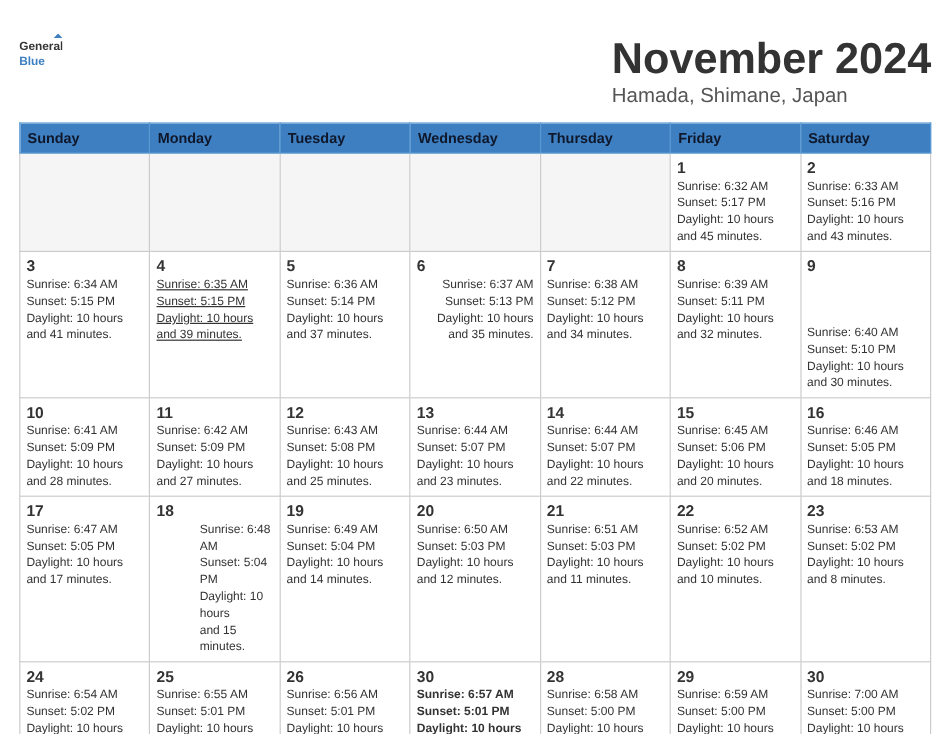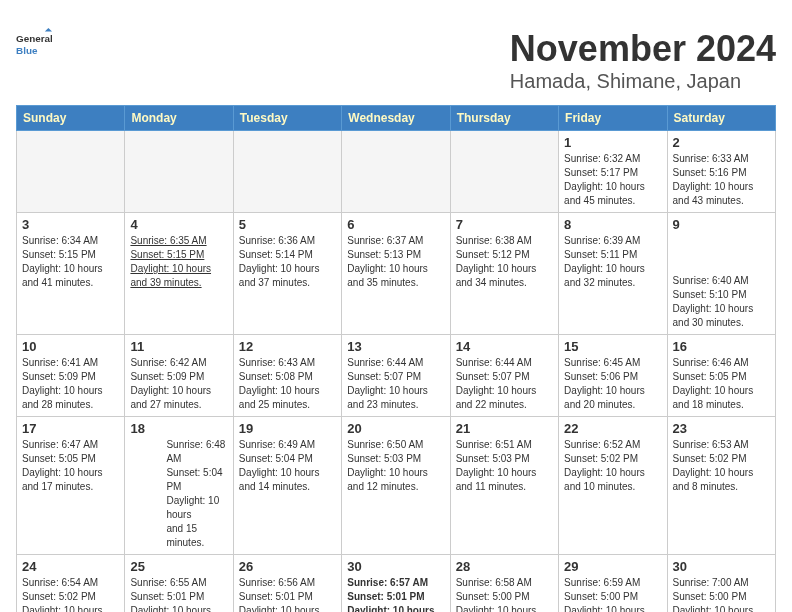--- a/index.html
+++ b/index.html
@@ -28,31 +28,31 @@
     }
     .title-area {
       text-align: left;
     }
     .month-title {
       font-size: 36px;
       font-weight: bold;
       color: #333;
     }
     .location {
-      font-size: 20px;
+      font-size: 17px;
       color: #555;
     }
     .calendar-table {
       width: 100%;
       border-collapse: collapse;
       table-layout: fixed;
     }
     .calendar-table th {
       background-color: #3d7fc1;
-      color: #fef9c3;
+      color: #0f172a;
       text-align: left;
       padding: 5px 6px;
       font-size: 12px;
       border: 1px solid #5a9ad3;
     }
     .calendar-table td {
       border: 1px solid #ccc;
       vertical-align: top;
       padding: 4px 5px;
       font-size: 10px;
@@ -144,21 +144,21 @@
         </td>
         <td>
           <span class="day-number">5</span>
           <div class="day-info" style="white-space: pre-line;">Sunrise: 6:36 AM
 Sunset: 5:14 PM
 Daylight: 10 hours
 and 37 minutes.</div>
         </td>
         <td>
           <span class="day-number">6</span>
-          <div class="day-info" style="white-space: pre-line;">Sunrise: 6:37 AM
+          <div class="day-info" style="white-space: pre-line; text-align: right;">Sunrise: 6:37 AM
 Sunset: 5:13 PM
 Daylight: 10 hours
 and 35 minutes.</div>
         </td>
         <td>
           <span class="day-number">7</span>
           <div class="day-info" style="white-space: pre-line;">Sunrise: 6:38 AM
 Sunset: 5:12 PM
 Daylight: 10 hours
 and 34 minutes.</div>

